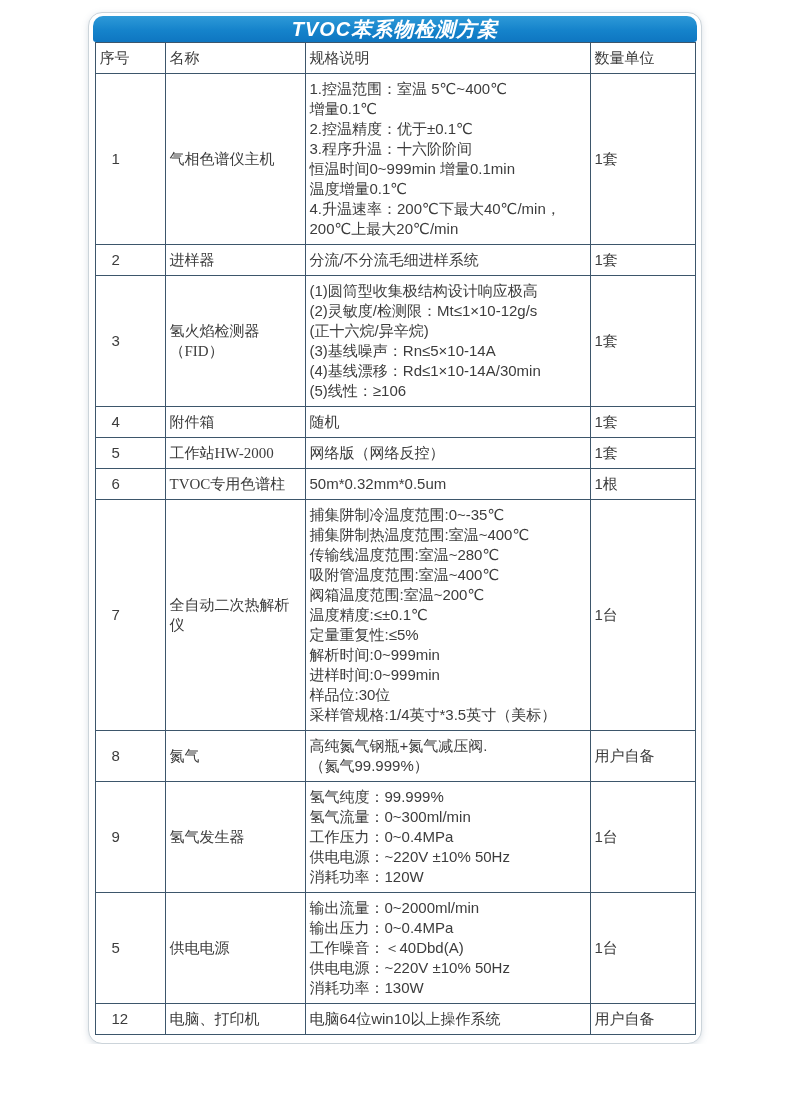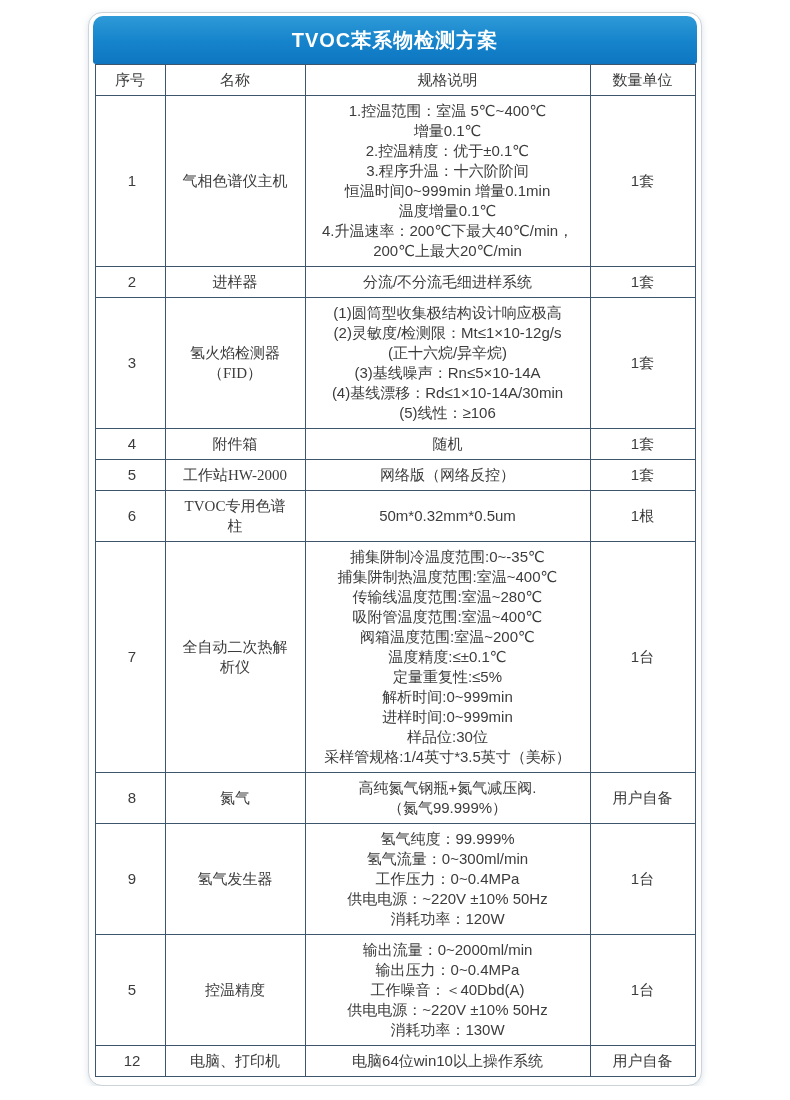--- a/index.html
+++ b/index.html
@@ -12,45 +12,46 @@
     width:614px;
     margin:12px auto 0;
     background:#ffffff;
     border:1px solid #ccd4da;
     border-radius:14px;
     padding:3px 4px 8px;
     box-shadow:0 2px 6px rgba(110,135,160,0.25);
     box-sizing:border-box;
   }
   .titlebar {
-    height:48px;
+    height:26px;
     background:linear-gradient(180deg,#2e9ad8 0%,#1583cb 55%,#0e76c1 100%);
     border-radius:10px 10px 3px 3px;
     display:flex;
     align-items:center;
     justify-content:center;
     color:#ffffff;
     font-size:20px;
     font-weight:bold;
     letter-spacing:1px;
+    font-style:italic;
   }
   table.spec-table {
     border-collapse:collapse;
     table-layout:fixed;
     width:600px;
     margin:0 auto;
   }
   .spec-table th,
   .spec-table td {
     border:1px solid #3d566b;
     font-size:15px;
     font-weight:normal;
-    text-align:center;
+    text-align:left;
     vertical-align:middle;
-    padding:5px 12px;
+    padding:5px 4px;
     box-sizing:border-box;
   }
   .spec-table th { line-height:20px; }
   col.c-no   { width:70px; }
   col.c-name { width:140px; }
   col.c-spec { width:285px; }
   col.c-qty  { width:105px; }
   td.no   { padding-left:16px; line-height:20px; }
   td.name { line-height:20px;font-family:Liberation Serif, serif; }
   td.spec { white-space:pre-line; line-height:20px; }
@@ -155,21 +156,21 @@
     <td class="name">氢气发生器</td>
     <td class="spec">氢气纯度：99.999%
 氢气流量：0~300ml/min
 工作压力：0~0.4MPa
 供电电源：~220V ±10% 50Hz
 消耗功率：120W</td>
     <td class="qty">1台</td>
   </tr>
         <tr>
     <td class="no">5</td>
-    <td class="name">控温精度</td>
+    <td class="name">供电电源</td>
     <td class="spec">输出流量：0~2000ml/min
 输出压力：0~0.4MPa
 工作噪音：＜40Dbd(A)
 供电电源：~220V ±10% 50Hz
 消耗功率：130W</td>
     <td class="qty">1台</td>
   </tr>
         <tr>
     <td class="no">12</td>
     <td class="name">电脑、打印机</td>

